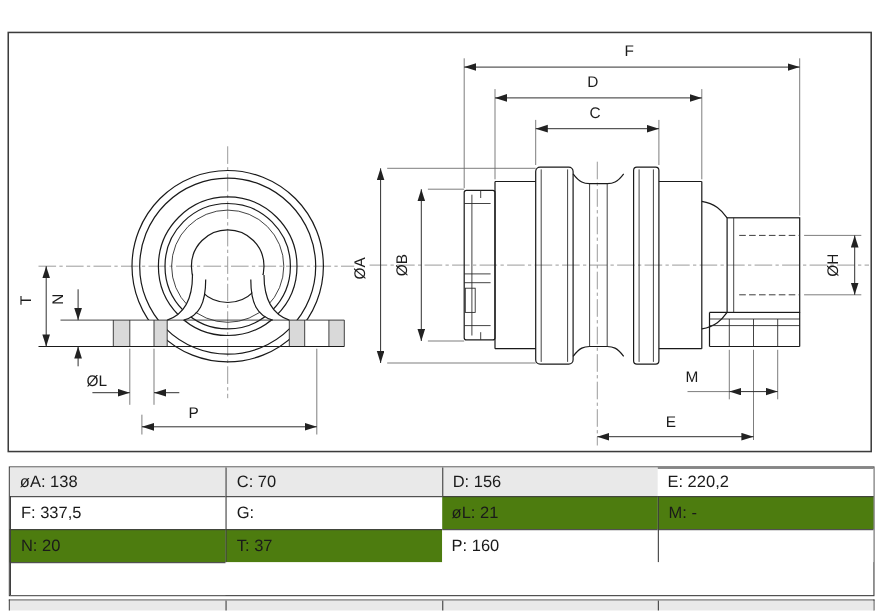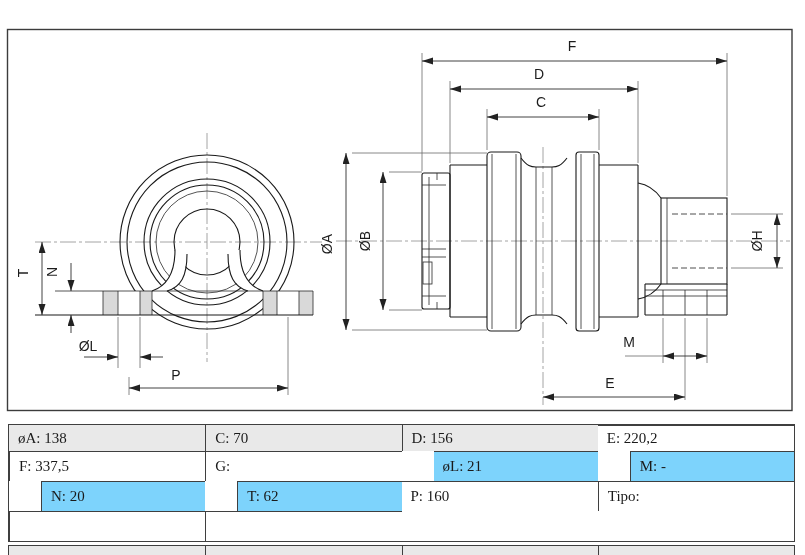--- a/index.html
+++ b/index.html
@@ -20,25 +20,25 @@
   .spec-table{
     position:absolute;left:8px;top:424px;width:787px;
     display:grid;grid-template-columns:1fr 1fr 1fr 1fr;
     grid-template-rows:26px 30px 30px 30px;
     border:1.5px solid #3f3f3f;box-sizing:border-box;
     font-size:15px;color:#1a1a1a;
   }
   .spec-table .cell{
     display:flex;align-items:center;padding-left:9px;box-sizing:border-box;
     border-left:1px solid #3f3f3f;border-top:1px solid #3f3f3f;
-    background:#fff;white-space:nowrap;overflow:hidden;font-family:Liberation Serif, serif;
+    background:#fff;white-space:nowrap;overflow:hidden;
   }
   .spec-table .cell.c0{border-left:none;}
   .spec-table .cell.r0{border-top:none;background:#e9e9e9;}
-  .spec-table .cell.r2{background:#7dd3fc;margin-left:32px;}
+  .spec-table .cell.r2{background:#4d7c0f;}
   .spec-strip{
     position:absolute;left:8px;top:545px;width:787px;height:14px;
     display:grid;grid-template-columns:1fr 1fr 1fr 1fr;
     border:1.5px solid #3f3f3f;border-bottom:none;box-sizing:border-box;
   }
   .spec-strip .cell{background:#e9e9e9;border-left:1px solid #3f3f3f;}
   .spec-strip .cell.c0{border-left:none;}
 </style>
 </head>
 <body>
@@ -222,24 +222,23 @@
   <div class="cell r0">C: 70</div>
   <div class="cell r0">D: 156</div>
 
   <div class="cell r1 c0">E: 220,2</div>
   <div class="cell r1">F: 337,5</div>
   <div class="cell r1">G:</div>
 
   <div class="cell r2 c0">øL: 21</div>
   <div class="cell r2">M: -</div>
   <div class="cell r2">N: 20</div>
-  <div class="cell r2">T: 62</div>
+  <div class="cell r2">T: 37</div>
 
   <div class="cell r3 c0">P: 160</div>
-  <div class="cell r3">Tipo:</div>
   <div class="cell r3"></div>
   <div class="cell r3"></div>
 </div>
 
 
 <div class="spec-strip">
   <div class="cell c0"></div>
   <div class="cell"></div>
   <div class="cell"></div>
   <div class="cell"></div>

